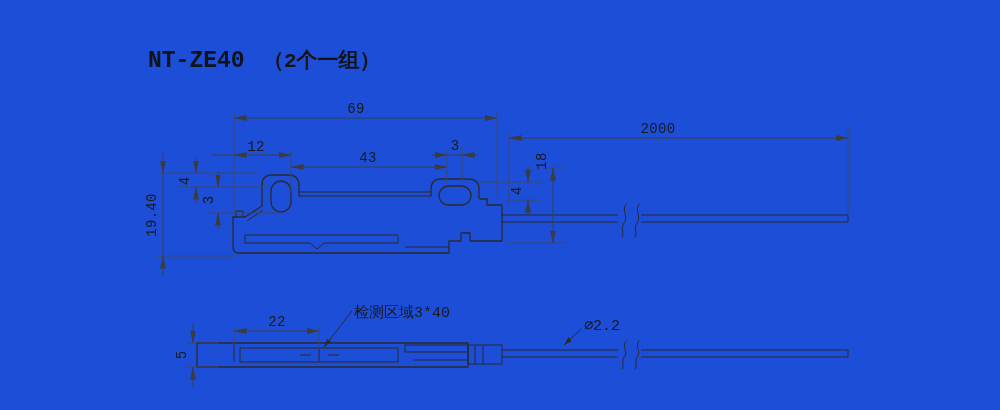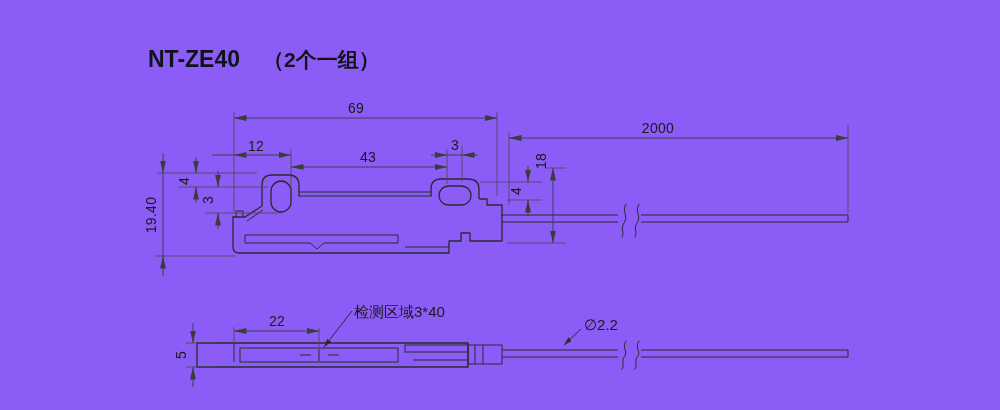--- a/index.html
+++ b/index.html
@@ -1,17 +1,17 @@
 <!DOCTYPE html>
 <html><head>
 <meta charset="utf-8">
 <style>
   html,body{margin:0;padding:0;background:#ffffff;}
-  .stage{position:relative;width:1000px;height:410px;background:#8b5cf6;overflow:hidden;
-         font-family:Liberation Sans, sans-serif;}
+  .stage{position:relative;width:1000px;height:410px;background:#1d4ed8;overflow:hidden;
+         font-family:Liberation Mono, monospace;}
   svg{position:absolute;left:0;top:0;}
   .outline{fill:none;stroke:#2b2b2b;stroke-width:1.3;stroke-linejoin:round;stroke-linecap:round;}
   .thin{fill:none;stroke:#2b2b2b;stroke-width:1;}
   .dim{fill:none;stroke:#3c3c3c;stroke-width:0.9;}
   .ext{fill:none;stroke:#4a4a4a;stroke-width:0.8;}
   .brk{fill:none;stroke:#2b2b2b;stroke-width:1;stroke-linecap:round;}
   text{fill:#1a1a1a;}
   .dimtxt{font-size:14px;letter-spacing:0.3px;}
   .note{font-size:15px;}
   .title-model{font-size:23px;font-weight:bold;fill:#10131a;}

